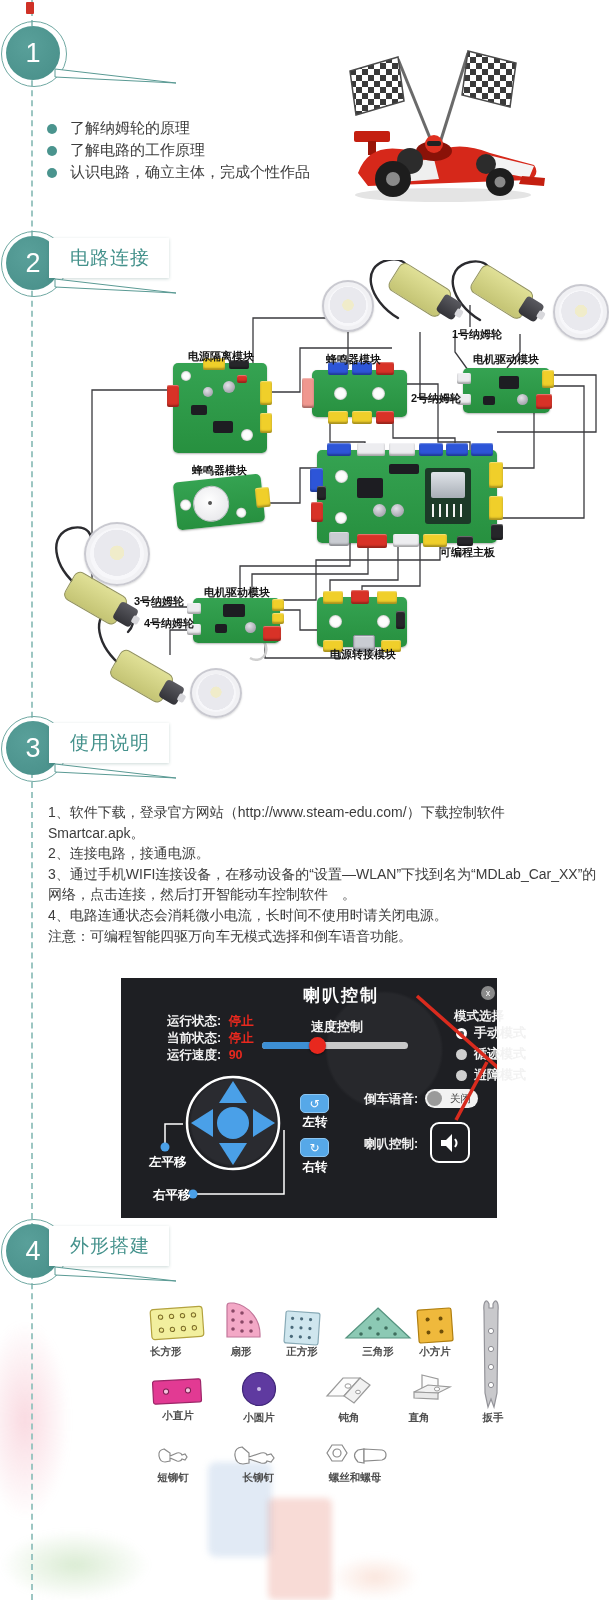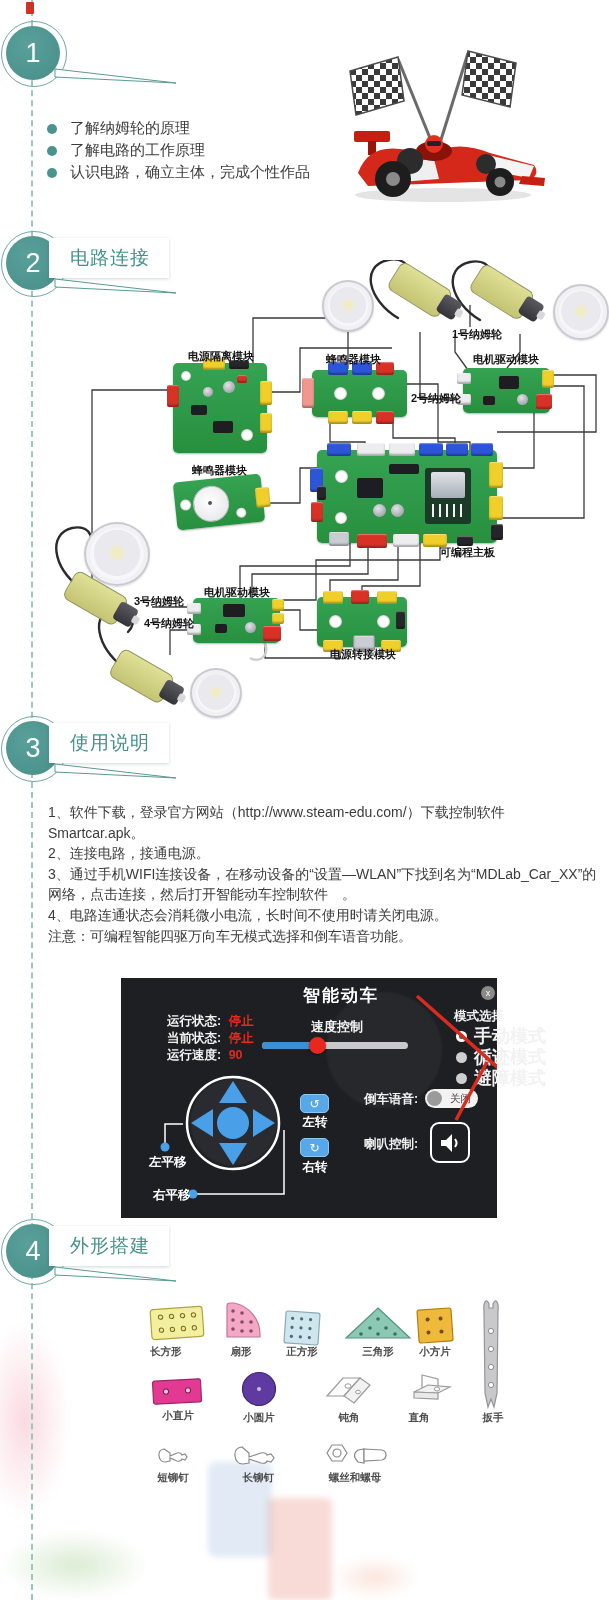--- a/index.html
+++ b/index.html
@@ -54,21 +54,21 @@
   .srow .val{color:#e8281e;font-weight:bold;margin-left:4px;}
   .speed-label{position:absolute;left:160px;top:40px;width:112px;text-align:center;color:#f2f2f2;font-size:13px;font-weight:bold;}
   .slider-track{position:absolute;left:141px;top:64px;width:146px;height:7px;border-radius:4px;background:#c9c9c9;}
   .slider-fill{position:absolute;left:0;top:0;height:7px;width:56px;border-radius:4px;background:#3d8fd4;}
   .slider-knob{position:absolute;left:47px;top:-5px;width:17px;height:17px;border-radius:50%;background:#e8281e;box-shadow:0 1px 2px rgba(0,0,0,.5);}
   .mode-title{position:absolute;left:333px;top:30px;color:#f2f2f2;font-size:12.5px;font-weight:bold;white-space:nowrap;}
   .radio-row{position:absolute;left:335px;display:flex;align-items:center;white-space:nowrap;}
   .radio{width:11px;height:11px;border-radius:50%;background:#cfcfcf;margin-right:7px;position:relative;}
   .radio.sel{background:#fff;}
   .radio.sel:after{content:"";position:absolute;left:3px;top:3px;width:5px;height:5px;border-radius:50%;background:#555;}
-  .radio-label{color:#f2f2f2;font-size:18px;font-weight:bold;}
+  .radio-label{color:#f2f2f2;font-size:13px;font-weight:bold;}
   .turn-btn{position:absolute;left:179px;width:29px;height:19px;border-radius:5px;background:#56a8e8;border:1px solid #8cc6f2;
      color:#fff;font-size:12px;line-height:18px;text-align:center;box-sizing:border-box;}
   .turn-label{position:absolute;left:176px;width:36px;text-align:center;color:#fff;font-size:12.5px;font-weight:bold;}
   .voice-label{position:absolute;left:243px;color:#f2f2f2;font-size:12.5px;font-weight:bold;white-space:nowrap;}
   .toggle{position:absolute;left:304px;top:111px;width:53px;height:19px;border-radius:10px;background:#f2f2f2;}
   .toggle-knob{position:absolute;left:2px;top:2px;width:15px;height:15px;border-radius:50%;background:#9a9a9a;}
   .toggle-text{position:absolute;right:7px;top:3px;font-size:10.5px;color:#3c3c3c;}
   .horn-btn{position:absolute;left:309px;top:144px;width:40px;height:41px;border:2.5px solid #fff;border-radius:9px;
      display:flex;align-items:center;justify-content:center;background:transparent;box-sizing:border-box;}
   .pan-label{position:absolute;color:#fff;font-size:12.5px;font-weight:bold;white-space:nowrap;}
@@ -349,21 +349,21 @@
 
   <div class="instr abs" style="left:48px;top:802px;width:549px">
     <p>1、软件下载，登录官方网站（http://www.steam-edu.com/）下载控制软件 Smartcar.apk。</p>
     <p>2、连接电路，接通电源。</p>
     <p>3、通过手机WIFI连接设备，在移动设备的“设置—WLAN”下找到名为“MDLab_Car_XX”的网络，点击连接，然后打开智能动车控制软件　。</p>
     <p>4、电路连通状态会消耗微小电流，长时间不使用时请关闭电源。</p>
     <p>注意：可编程智能四驱万向车无模式选择和倒车语音功能。</p>
   </div>
 
   <div class="app">
-    <div class="app-title">智能动车</div>
+    <div class="app-title">喇叭控制</div>
     <div class="app-close">x</div>
 
     <div class="srow" style="top:35px">
       <span class="lab">运行状态:</span>
       <span class="val">停止</span>
     </div>
     <div class="srow" style="top:52px">
       <span class="lab">当前状态:</span>
       <span class="val">停止</span>
     </div>

